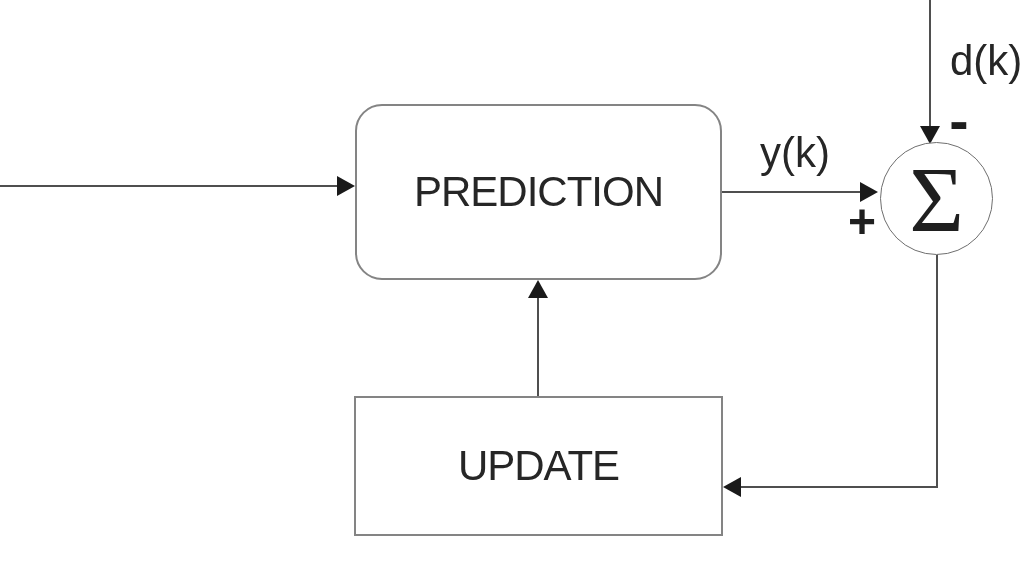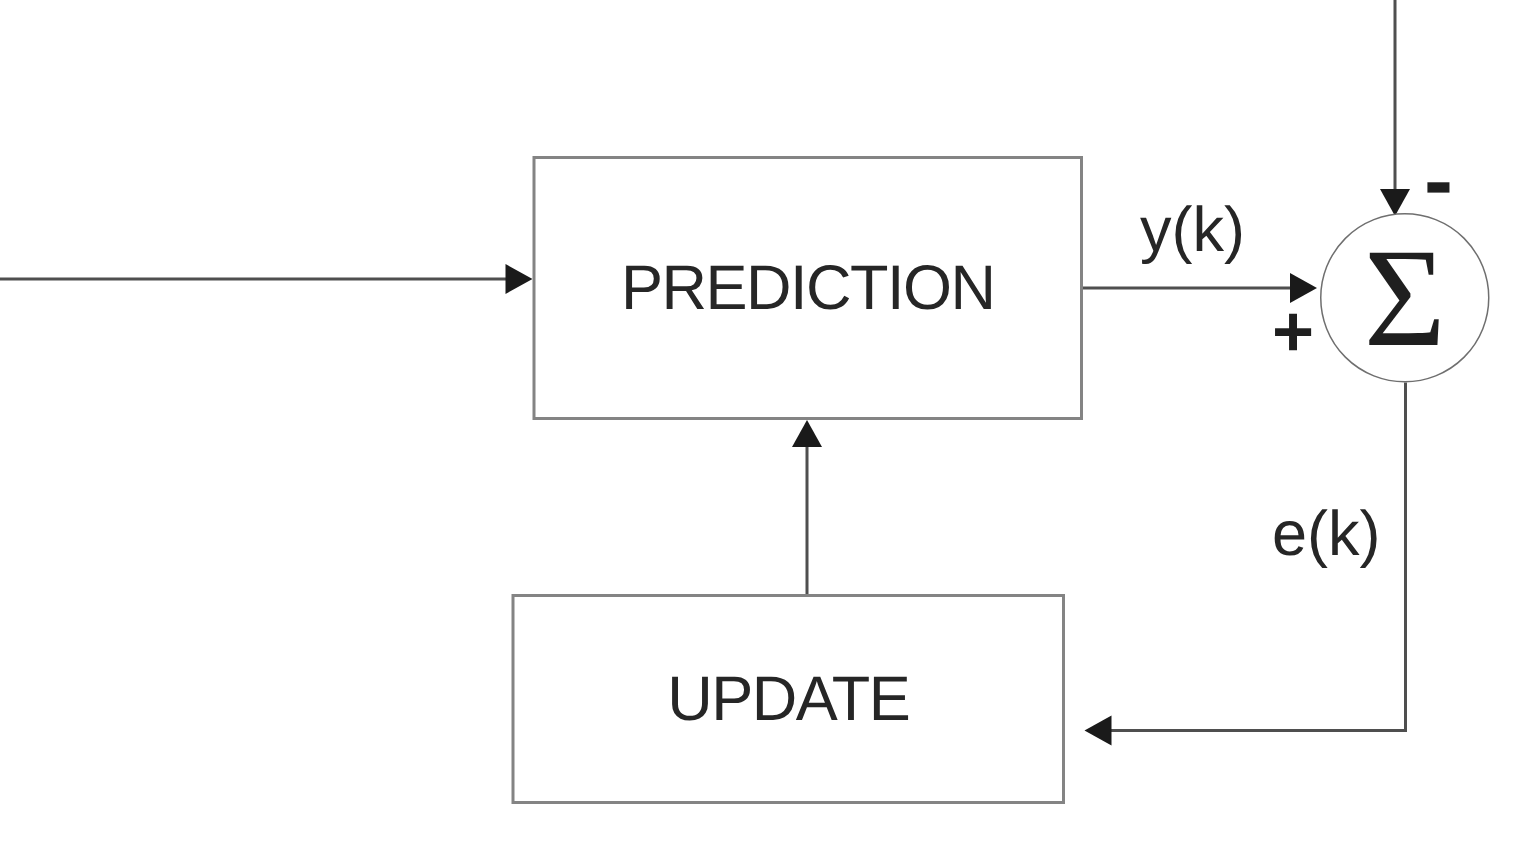--- a/index.html
+++ b/index.html
@@ -21,22 +21,22 @@
     background: #ffffff;
     border: 2px solid #848484;
     box-sizing: border-box;
     display: flex;
     align-items: center;
     justify-content: center;
     color: #262626;
     font-size: 42px;
     letter-spacing: -1px;
   }
-  .block-prediction { left: 355px; top: 104px; width: 367px; height: 176px; }
-  .block-update     { left: 341px; top: 396px; width: 369px; height: 140px; }
+  .block-prediction { left: 355px; top: 104px; width: 367px; height: 176px; border-radius: 27px; }
+  .block-update     { left: 354px; top: 396px; width: 369px; height: 140px; }
 
   
   .sum-circle {
     position: absolute;
     left: 880px; top: 142px;
     width: 113px; height: 113px;
     border: 1.5px solid #6f6f6f;
     border-radius: 50%;
     box-sizing: border-box;
     background: #ffffff;
@@ -127,15 +127,15 @@
     <span>UPDATE</span>
   </div>
 
   <div class="sum-circle">
     <span class="sigma">Σ</span>
   </div>
   <div class="op-sign op-plus">+</div>
   <div class="op-sign op-minus">-</div>
 
   <div class="sig sig-y">y(k)</div>
-  <div class="sig sig-e">e(k)</div>
+  <div class="sig sig-d">d(k)</div>
 
 </div>
 
 </body></html>

